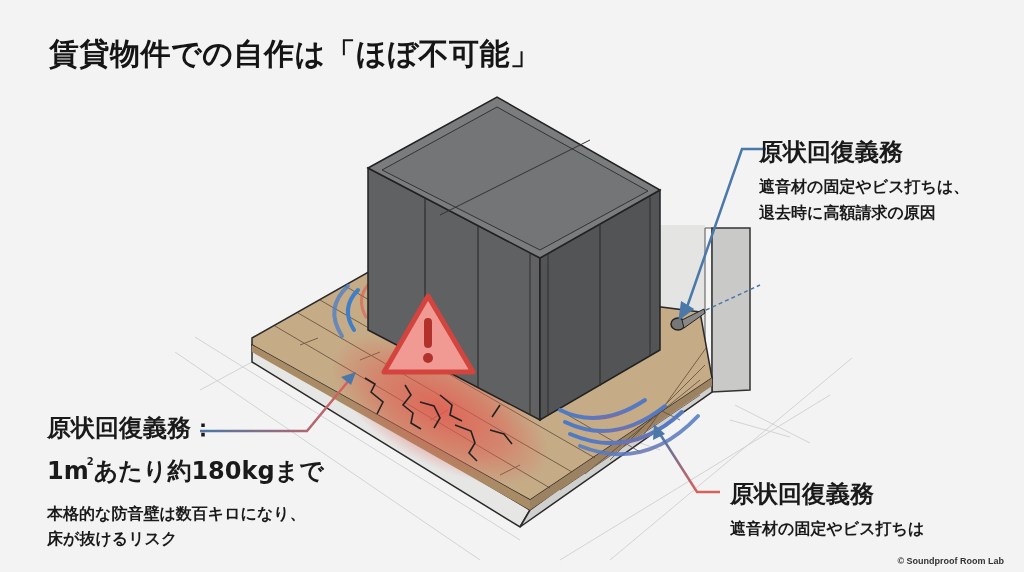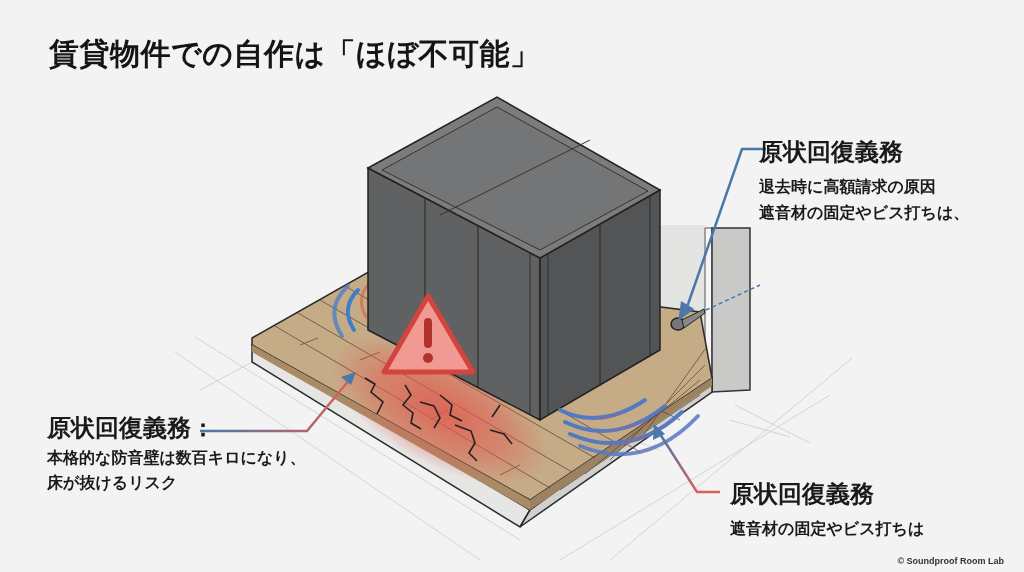--- a/index.html
+++ b/index.html
@@ -17,21 +17,21 @@
   }
   .callout { position: absolute; color: #1a1a1a; white-space: nowrap; }
   .callout .head { font-weight: bold; }
   .c-restore { left: 759px; top: 136px; }
   .c-restore .head { font-size: 24px; line-height: 32px; }
   .c-restore .body { font-size: 16px; line-height: 26px; font-weight: bold; margin-top: 6px; }
   .c-load { left: 47px; top: 411px; }
   .c-load .head { font-size: 24px; line-height: 34px; }
   .c-load .head2 { font-size: 24px; line-height: 34px; font-weight: bold; }
   .c-load .head2 sup { font-size: 10px; vertical-align: 14px; margin-left: -2px; }
-  .c-load .body { font-size: 16px; line-height: 25px; font-weight: bold; margin-top: 0; }
+  .c-load .body { font-size: 16px; line-height: 25px; font-weight: bold; margin-top: 13px; }
   .c-sound { left: 730px; top: 478px; }
   .c-sound .head { font-size: 24px; line-height: 32px; }
   .c-sound .body { font-size: 16px; line-height: 26px; font-weight: bold; margin-top: 6px; }
   .credit {
     position: absolute; right: 20px; bottom: 6px;
     font-size: 9px; font-weight: bold; color: #333;
     font-family: "Liberation Sans", sans-serif;
   }
 </style>
 </head>
@@ -173,27 +173,28 @@
       <polyline points="720,492 697,492 660,434" stroke="url(#soundLine)"></polyline>
       <polygon points="654,424 653,440 665,434" fill="#4a78a8"></polygon>
     </g>
   </svg>
 
   <div class="title">賃貸物件での自作は「ほぼ不可能」</div>
 
   <div class="callout c-restore">
     <div class="head">原状回復義務</div>
     <div class="body">
+      <div>遮音材の固定やビス打ちは、</div>
       <div>退去時に高額請求の原因</div>
-      <div>遮音材の固定やビス打ちは、</div>
     </div>
   </div>
 
   <div class="callout c-load">
     <div class="head">原状回復義務：</div>
+    <div class="head2"><span>1m</span><sup>2</sup><span>あたり約180kgまで</span></div>
     <div class="body">
       <div>本格的な防音壁は数百キロになり、</div>
       <div>床が抜けるリスク</div>
     </div>
   </div>
 
   <div class="callout c-sound">
     <div class="head">原状回復義務</div>
     <div class="body">
       <div>遮音材の固定やビス打ちは</div>

